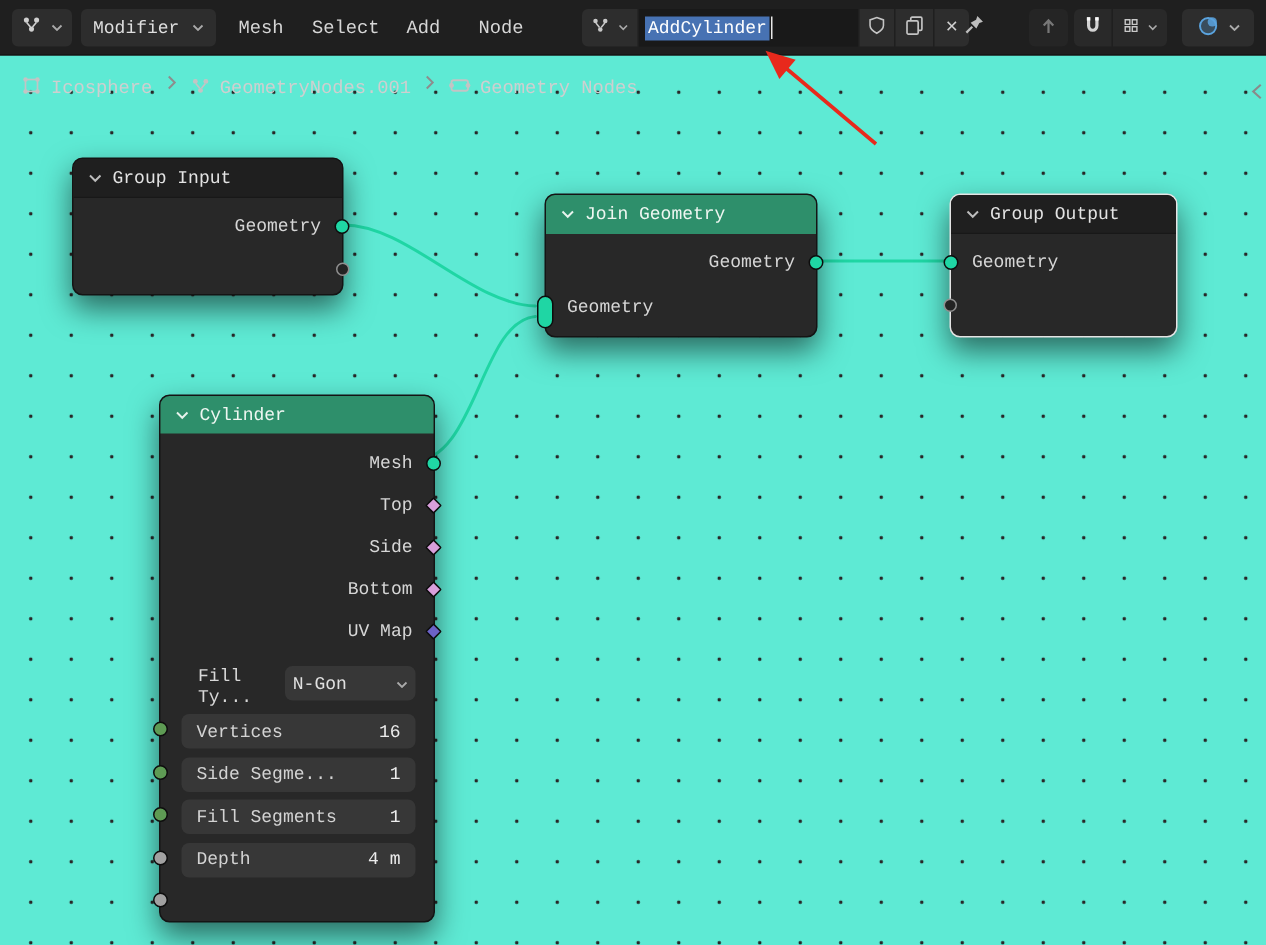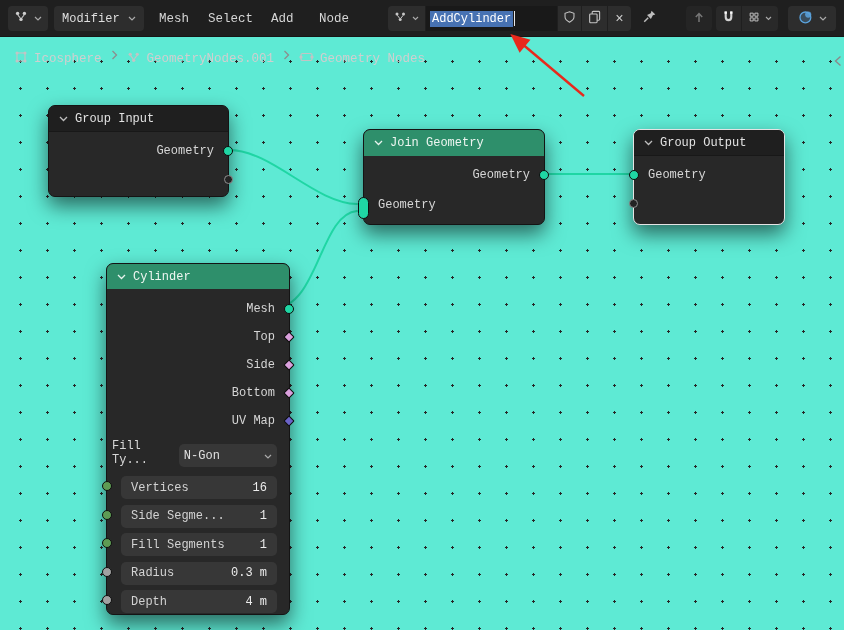--- a/index.html
+++ b/index.html
@@ -9,21 +9,21 @@
   
   .topbar{position:absolute;left:0;top:0;width:844px;height:37px;background:#1f1f1f;
           border-bottom:1px solid #161616;z-index:30}
   .hbtn{position:absolute;top:6px;height:25px;background:#2d2d2d;border-radius:4px;
         display:flex;align-items:center;color:#dfdfdf;cursor:default}
   .menu-item{position:absolute;top:6px;height:25px;display:flex;align-items:center;
              padding:0 7px;border-radius:4px;color:#d6d6d6;font-size:12.5px}
   .chev{margin-left:5px;display:flex;align-items:center}
   .seg{display:flex;align-items:center;justify-content:center;height:25px;background:#2d2d2d}
   .idgroup{position:absolute;left:388px;top:6px;display:flex;gap:1px}
-  .name-field{width:131px;height:25px;background:#191919;display:flex;align-items:center;
+  .name-field{width:146px;height:25px;background:#191919;display:flex;align-items:center;
               padding-left:4px;overflow:hidden}
   .sel{background:#4772b3;color:#ffffff;padding:1px 2px;white-space:nowrap}
   .caret{width:1px;height:15px;background:#e8e8e8;margin-left:1px}
   
   .canvas{position:absolute;left:0;top:37px;width:844px;height:593px;
           background-image:radial-gradient(circle,#272727 1px,transparent 1.4px);
           background-size:27px 27px;background-position:7px 11px}
   .breadcrumb{position:absolute;left:14px;top:13px;display:flex;gap:9px;
               font-size:12.5px;color:#cfcfcf}
   .bc-item{display:flex;align-items:center;gap:6px}
@@ -37,21 +37,21 @@
   .hdr-teal{background:#2e8f6b;color:#eef6f1}
   .body{padding-top:4px}
   .row{height:30px;display:flex;align-items:center;padding:0 14px;color:#d6d6d6}
   .row.out{justify-content:flex-end}
   .row.c-out{height:28px}
   .socket{position:absolute;width:10px;height:10px;border-radius:50%;border:1px solid #0d0d0d;z-index:5}
   .diamond{position:absolute;width:8px;height:8px;border:1px solid #0d0d0d;transform:rotate(45deg);border-radius:1px;z-index:5}
   .virtual{position:absolute;width:9px;height:9px;border-radius:50%;background:#232323;border:1.4px solid #8f8f8f;z-index:5}
   .pill-socket{position:absolute;left:-6px;width:11px;height:22px;border-radius:6px;
                background:#1fd6a4;border:1px solid #0d0d0d;z-index:5}
-  .fillrow{display:flex;align-items:flex-end;margin:9px 12px 0 5px;height:23px}
+  .fillrow{display:flex;align-items:flex-start;margin:9px 12px 0 25px;height:23px}
   .dd{height:23px;width:105px;margin-left:auto;background:#373737;border-radius:5px;
       display:flex;align-items:center;justify-content:space-between;padding:0 5px;color:#e0e0e0}
   .fields{margin-top:9px}
   .field{height:23px;border-radius:5px;background:#373737;display:flex;align-items:center;
          justify-content:space-between;padding:0 10px;margin:0 12px 5.5px 14px;color:#d3d3d3;
          white-space:nowrap;overflow:hidden}
   .field .val{color:#ececec;margin-left:8px}
   svg.olay{position:absolute;left:0;top:0;pointer-events:none}
   .edge-toggle{position:absolute;right:2px;top:18px;color:#8a8a8a}
 </style>
@@ -344,24 +344,20 @@
         </div>
         <div class="field">
           <span>Side Segme...</span>
           <span class="val">1</span>
         </div>
         <div class="field">
           <span>Fill Segments</span>
           <span class="val">1</span>
         </div>
         <div class="field">
-          <span>Radius</span>
-          <span class="val">0.3 m</span>
-        </div>
-        <div class="field">
           <span>Depth</span>
           <span class="val">4 m</span>
         </div>
       </div>
     </div>
 
     <span class="socket" style="right:-5px;top:40px;background:#1fd6a4"></span>
     <span class="diamond" style="right:-4px;top:69px;background:#d9a0dc"></span>
     <span class="diamond" style="right:-4px;top:97px;background:#d9a0dc"></span>
     <span class="diamond" style="right:-4px;top:125px;background:#d9a0dc"></span>

